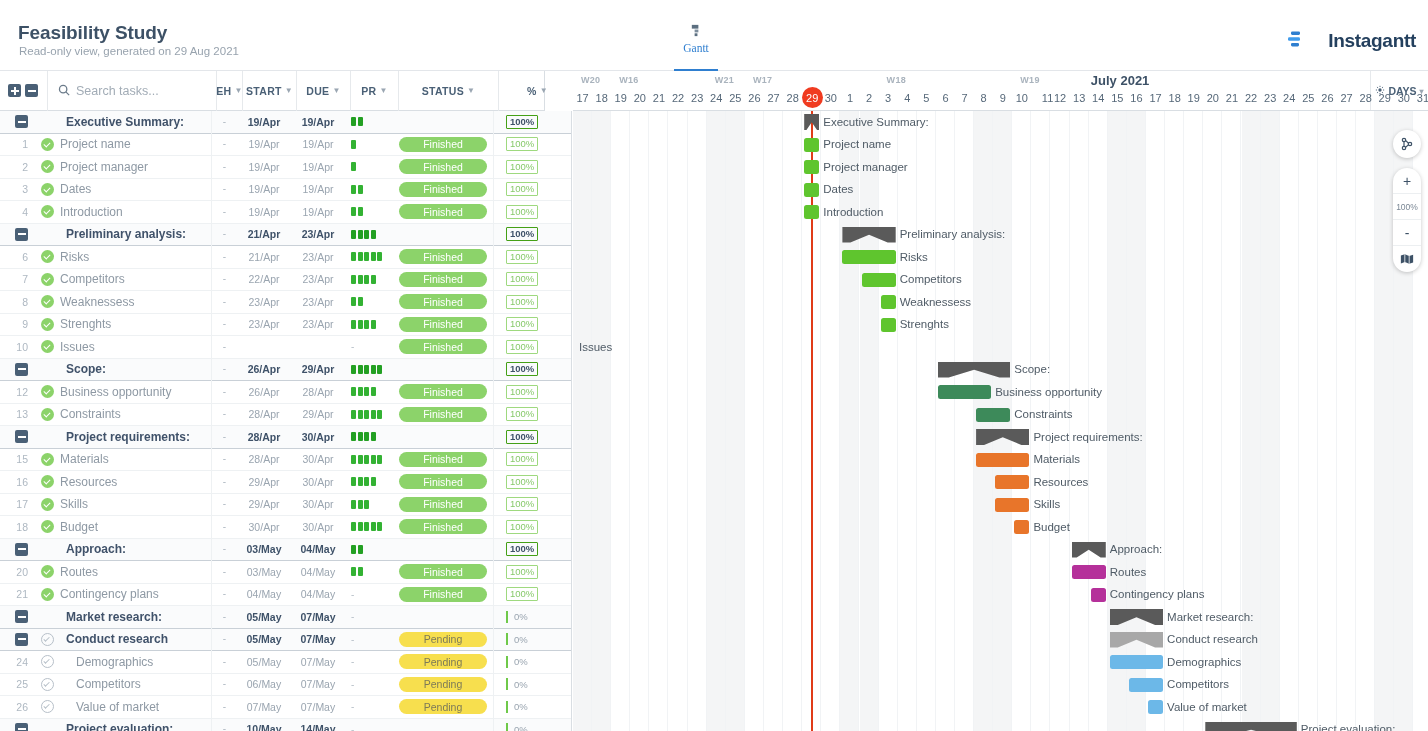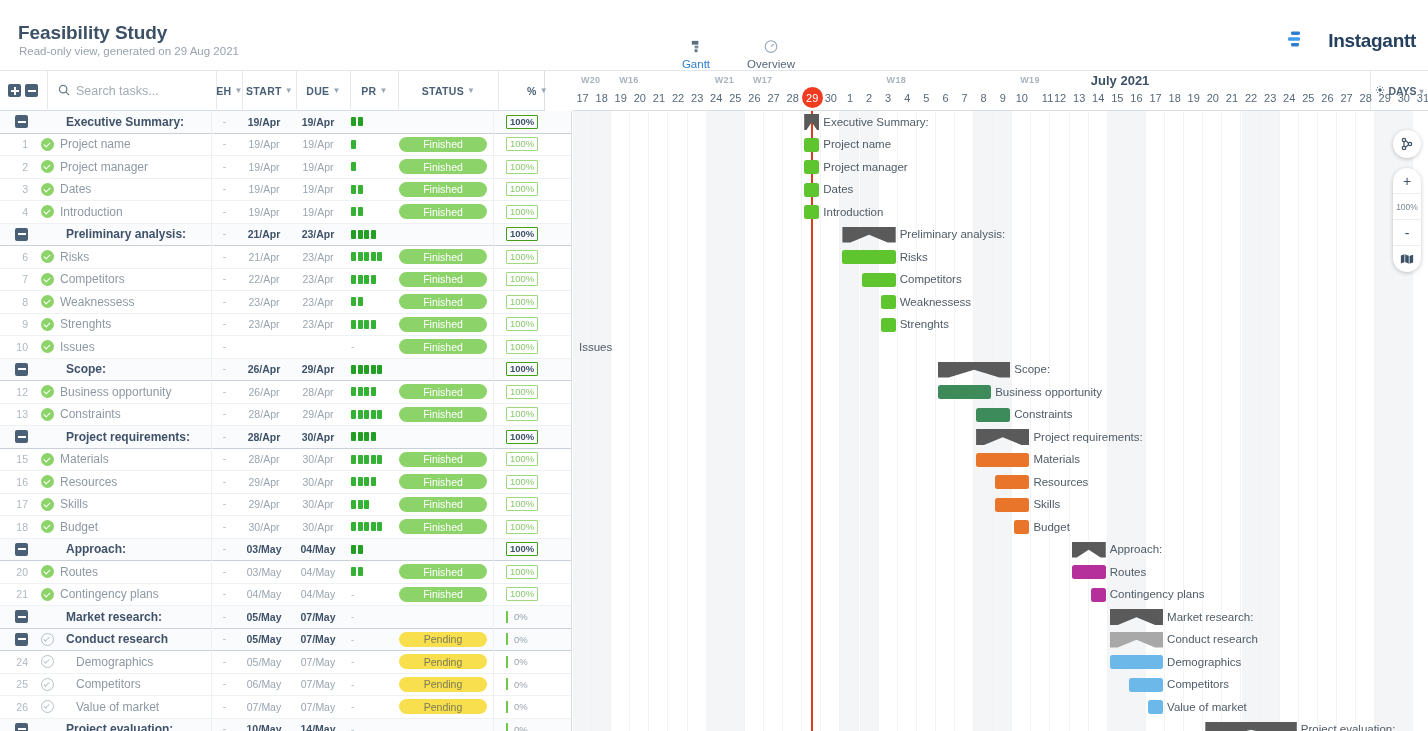--- a/index.html
+++ b/index.html
@@ -19,22 +19,22 @@
   }
   .proj-title {
     position: absolute; left: 18px; top: 6px;
     font-size: 19px; color: #3d5166; font-weight: 600; letter-spacing: -0.1px;
   }
   .proj-sub {
     position: absolute; left: 19px; top: 29px;
     font-size: 11.5px; color: #98a3ae;
   }
   .navtabs {
-    position: absolute; left: 660px; top: 16px; height: 55px;
-    display: flex; align-items: flex-start; gap: 0px;
+    position: absolute; left: 660px; top: 0; height: 55px;
+    display: flex; align-items: flex-start; gap: 0px; font-family: Liberation Serif, serif;
   }
   .navtab {
     width: 72px; height: 55px; position: relative;
     display: flex; flex-direction: column; align-items: center;
     padding-top: 7px; cursor: pointer;
   }
   .navtab.wide { width: 78px; }
   .navtab .tlabel { font-size: 11.5px; color: #56687a; margin-top: 4px; }
   .navtab.active .tlabel { color: #2f7fd0; }
   .navtab.active::after {
@@ -232,29 +232,20 @@
     <div class="navtabs">
       <div class="navtab active">
         <span>
           <svg width="15" height="15" viewBox="0 0 16 16">
             <rect x="3" y="2" width="7" height="4" fill="#5c6f80"></rect>
             <rect x="6" y="7" width="4" height="3" fill="#7d8d9c"></rect>
             <rect x="6" y="11" width="3" height="3" fill="#5c6f80"></rect>
           </svg>
         </span>
         <span class="tlabel">Gantt</span>
-      </div>
-      <div class="navtab wide">
-        <span>
-          <svg width="16" height="15" viewBox="0 0 16 16">
-            <circle cx="8" cy="8" r="6.2" fill="none" stroke="#9aa8b5" stroke-width="1.2"></circle>
-            <path d="M8 8 L11 5.5" stroke="#9aa8b5" stroke-width="1.2" fill="none"></path>
-          </svg>
-        </span>
-        <span class="tlabel">Overview</span>
       </div>
     </div>
 
     <div class="brand">
       <span>
         <svg width="20" height="20" viewBox="0 0 20 20">
           <rect x="6" y="2.5" width="9" height="3.4" rx="1.3" fill="#2f7fd0"></rect>
           <rect x="3" y="8.3" width="12" height="3.4" rx="1.3" fill="#3f9bec"></rect>
           <rect x="6" y="14" width="8" height="3.4" rx="1.3" fill="#2f7fd0"></rect>
         </svg>

